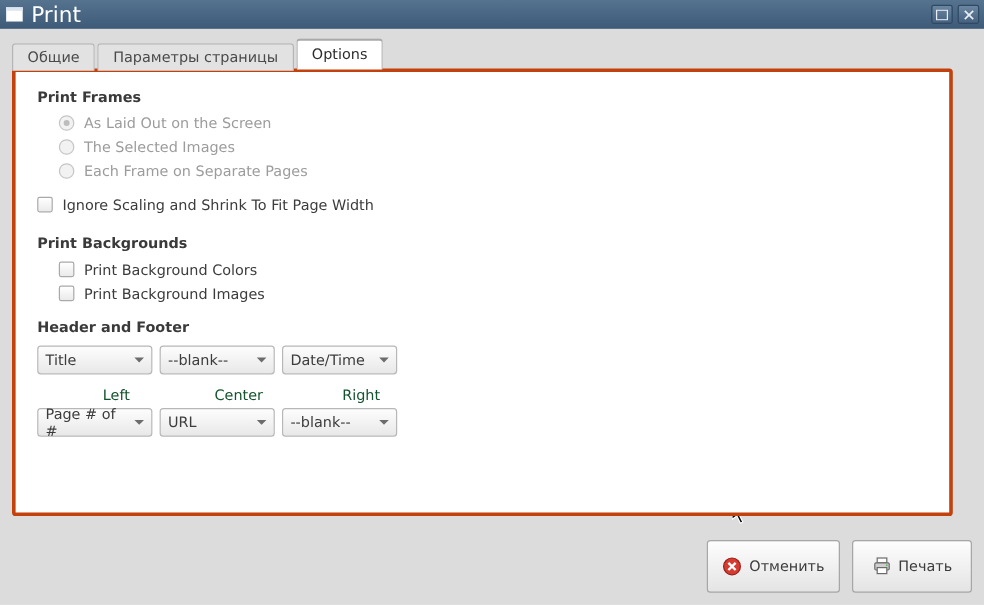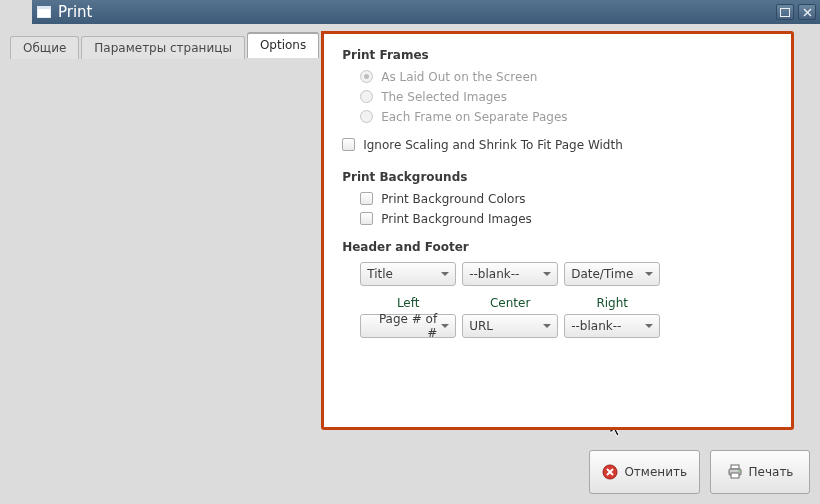--- a/index.html
+++ b/index.html
@@ -19,22 +19,21 @@
   display: flex;
   flex-direction: column;
 }
 .titlebar {
   height: 24px;
   background: linear-gradient(to bottom, #55728f 0%, #3d5a78 100%);
   color: #ffffff;
   display: flex;
   align-items: center;
   padding: 0 4px;
-  font-size: 15px;
-  margin-left: 32px;
+  font-size: 18px;
 }
 .titlebar-icon {
   width: 16px; height: 16px;
   margin-right: 6px;
   display: inline-flex; align-items: center; justify-content: center;
 }
 .titlebar-icon svg { display:block; }
 .titlebar-title { flex: 1; }
 .titlebar-buttons { display: flex; gap: 4px; }
 .tb-btn {
@@ -46,20 +45,21 @@
   color: #e9eef4;
   font-size: 10px;
   cursor: pointer;
 }
 .tb-btn svg { display:block; }
 
 .content {
   flex: 1;
   padding: 8px 26px 10px 10px;
   display: flex;
+  flex-direction: column;
 }
 .tab-row {
   display: flex;
   align-items: flex-end;
   height: 26px;
   position: relative;
   z-index: 2;
 }
 .tab {
   padding: 4px 12px;
@@ -125,23 +125,21 @@
   border: 1px solid #a9a9a9;
   border-radius: 2px;
   background: linear-gradient(to bottom,#ffffff,#eaeaea);
   margin-right: 8px;
 }
 .opt-top { margin-left: 0; }
 .hf-grid {
   display: grid;
   grid-template-columns: 96px 96px 96px;
   gap: 6px;
-  margin-left: 18px;
   margin-top: 4px;
-  text-align: right;
 }
 .hf-labels {
   display: grid;
   grid-template-columns: 96px 96px 96px;
   gap: 6px;
   margin-left: 18px;
   margin-top: 10px;
   text-align: center;
   color: #14532d;
 }

